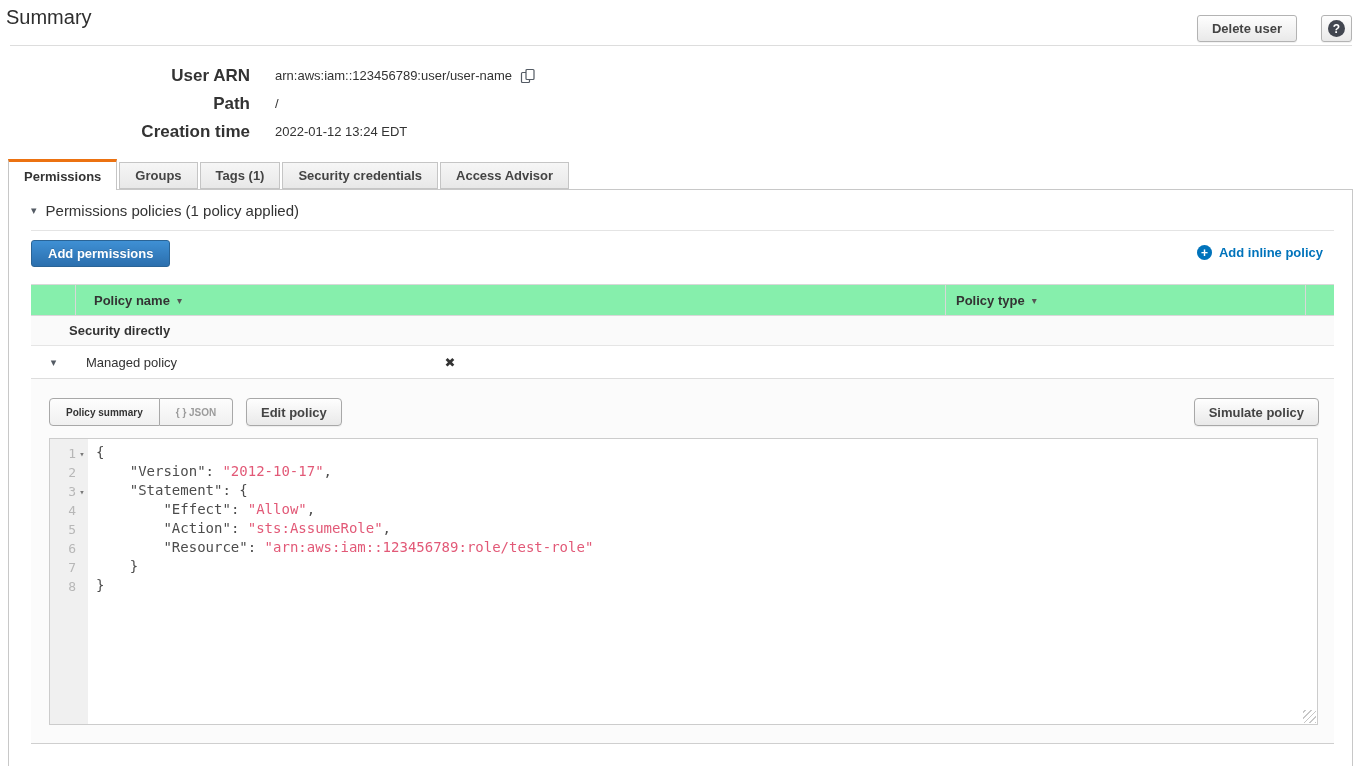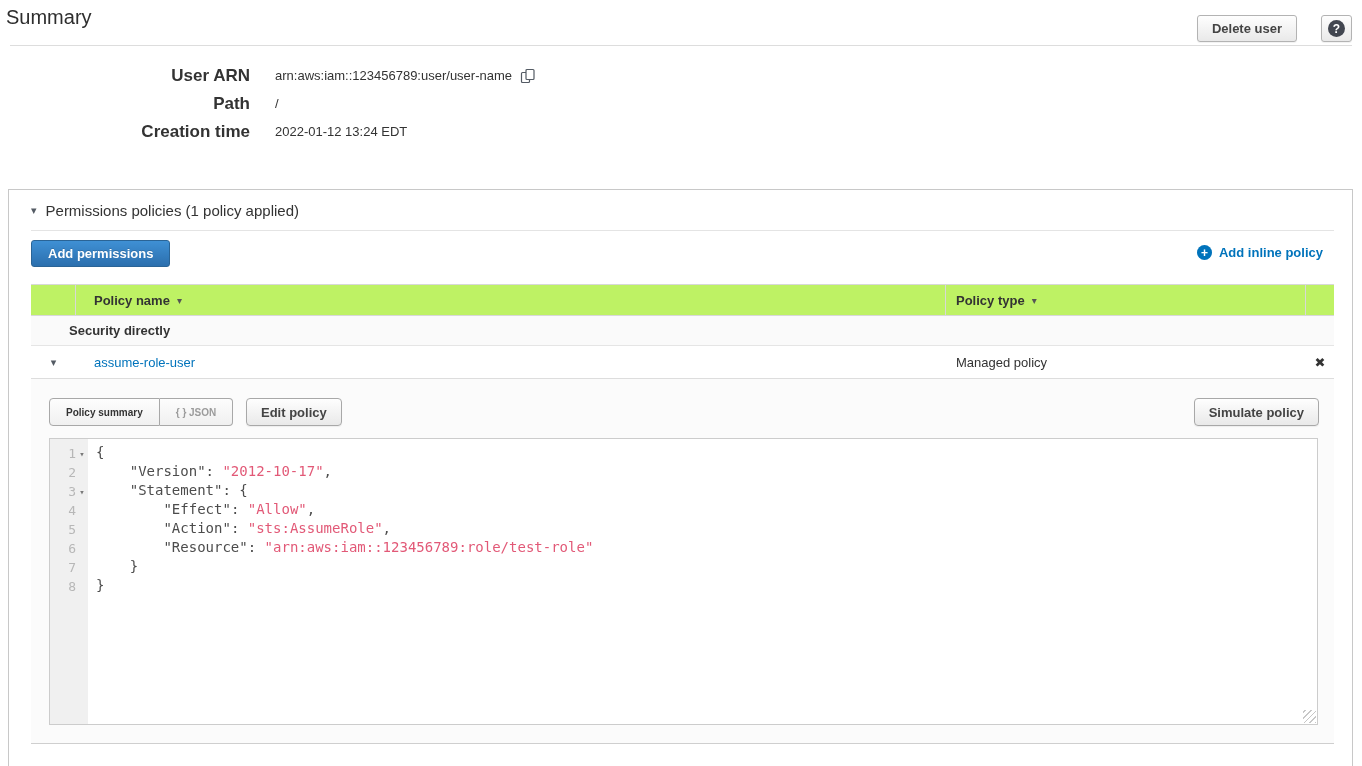--- a/index.html
+++ b/index.html
@@ -50,21 +50,21 @@
               background:linear-gradient(#3f90d4,#2b6fae); border:1px solid #2a6496;
               border-radius:3px; cursor:pointer; text-shadow:0 -1px 0 rgba(0,0,0,.15); }
   .inline-link { position:absolute; top:55px; right:29px; display:flex; align-items:center; gap:7px;
                  font-size:13px; font-weight:bold; color:#0073bb; cursor:pointer; }
   .plus-circle { width:15px; height:15px; border-radius:50%; background:#0073bb; color:#fff;
                  display:flex; align-items:center; justify-content:center; font-size:12px;
                  font-weight:bold; line-height:1; }
 
   
   .ptable { position:absolute; left:22px; top:94px; width:1303px; font-size:13px; color:#333; }
-  .t-head { display:flex; height:32px; background:#bef264;
+  .t-head { display:flex; height:32px; background:#86efac;
             border-top:1px solid #d8d8d8; border-bottom:1px solid #d8d8d8; }
   .t-head .c0 { width:45px; border-right:1px solid #d8d8d8; }
   .t-head .c1 { flex:1; display:flex; align-items:center; gap:7px; padding-left:18px;
                 font-weight:bold; border-right:1px solid #d8d8d8; cursor:pointer; }
   .t-head .c2 { width:360px; display:flex; align-items:center; gap:7px; padding-left:10px;
                 font-weight:bold; border-right:1px solid #d8d8d8; cursor:pointer; }
   .t-head .c3 { width:28px; }
   .sort-caret { color:#555; font-size:10px; }
   .t-group { height:30px; display:flex; align-items:center; padding-left:38px;
              font-weight:bold; background:#fafafa; border-bottom:1px solid #e5e5e5; }
@@ -133,20 +133,27 @@
     <div class="meta-row">
       <div class="meta-label">Path</div>
       <div class="meta-value">/</div>
     </div>
     <div class="meta-row">
       <div class="meta-label">Creation time</div>
       <div class="meta-value">2022-01-12 13:24 EDT</div>
     </div>
   </div>
 
+  <div class="tabs">
+    <div class="tab active">Permissions</div>
+    <div class="tab">Groups</div>
+    <div class="tab">Tags (1)</div>
+    <div class="tab">Security credentials</div>
+    <div class="tab">Access Advisor</div>
+  </div>
 
   <div class="panel">
 
     <div class="section-head">
       <span class="caret">▾</span>
       <span>Permissions policies (1 policy applied)</span>
     </div>
     <div class="section-divider"></div>
 
     <button class="btn-blue">Add permissions</button>
@@ -165,23 +172,20 @@
         <div class="c2">
           <span>Policy type</span>
           <span class="sort-caret">▾</span>
         </div>
         <div class="c3"></div>
       </div>
       <div class="t-group">Security directly</div>
       <div class="t-row">
         <div class="c0">
           <span class="caret">▾</span>
-        </div>
-        <div class="c1">
-          <a class="plink">assume-role-user</a>
         </div>
         <div class="c2">Managed policy</div>
         <div class="c3">
           <span class="x-ic">✖</span>
         </div>
       </div>
     </div>
 
     <div class="detail">
       <div class="view-group">

